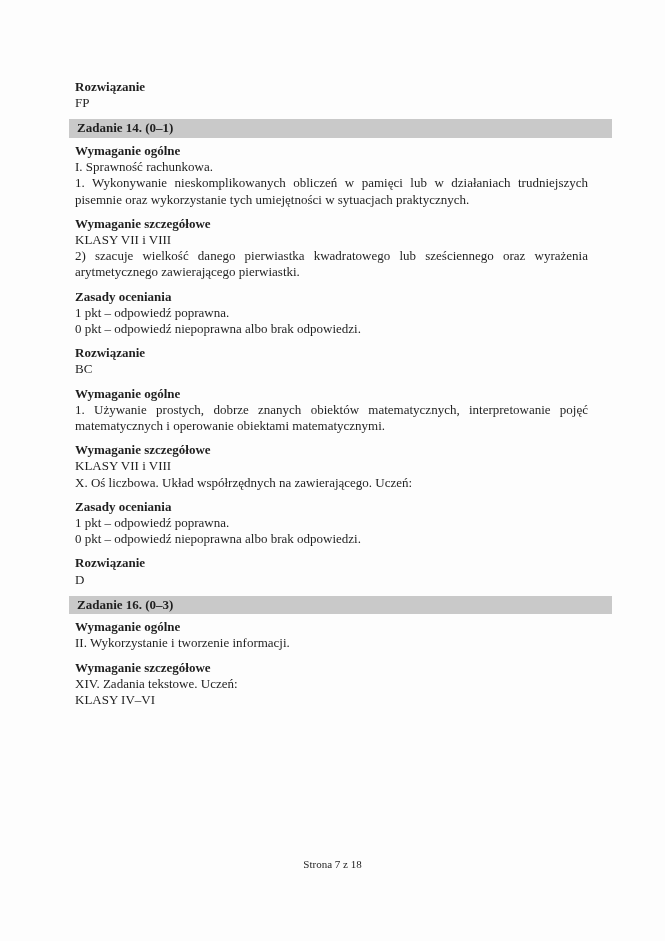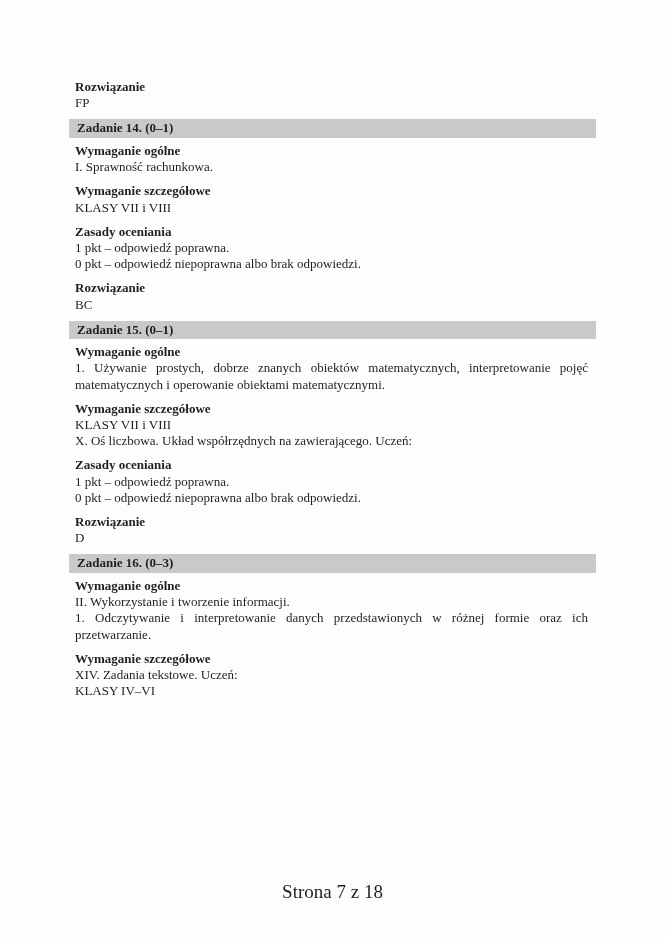--- a/index.html
+++ b/index.html
@@ -36,62 +36,63 @@
     text-align: justify;
   }
   .line.bold {
     font-weight: bold;
     text-align: left;
   }
   .task-bar {
     background: var(--task-bar-bg, #c9c9c9);
     margin: 4px 0 5px -6px;
     width: 513px;
-    padding: 1px 6px 1px 8px;
+    padding: 1px 22px 1px 8px;
     font-weight: bold;
     line-height: 16.5px;
   }
   .footer {
     position: absolute;
     left: 0;
-    top: 884px;
+    top: 856px;
     width: 665px;
     text-align: center;
-    font-size: 19px;
+    font-size: 11px;
     line-height: 16px;
   }
 </style>
 </head>
 <body style="--task-bar-bg: #c9c9c9; --text-color: #1f1f1f; --page-bg: #fdfdfd;">
 
 <main class="page">
   <div class="content" id="doc-content">
       <div class="paragraph">
         <div class="line bold">Rozwiązanie</div>
         <div class="line">FP</div>
       </div>
       <div class="task-bar">Zadanie 14. (0–1)</div>
       <div class="paragraph">
         <div class="line bold">Wymaganie ogólne</div>
         <div class="line">I. Sprawność rachunkowa.</div>
+        <div class="line">1. Wykonywanie nieskomplikowanych obliczeń w pamięci lub w działaniach trudniejszych pisemnie oraz wykorzystanie tych umiejętności w sytuacjach praktycznych.</div>
       </div>
       <div class="paragraph">
         <div class="line bold">Wymaganie szczegółowe</div>
         <div class="line">KLASY VII i VIII</div>
+        <div class="line">2) szacuje wielkość danego pierwiastka kwadratowego lub sześciennego oraz wyrażenia arytmetycznego zawierającego pierwiastki.</div>
       </div>
       <div class="paragraph">
         <div class="line bold">Zasady oceniania</div>
         <div class="line">1 pkt – odpowiedź poprawna.</div>
         <div class="line">0 pkt – odpowiedź niepoprawna albo brak odpowiedzi.</div>
       </div>
       <div class="paragraph">
         <div class="line bold">Rozwiązanie</div>
         <div class="line">BC</div>
       </div>
-      <div class="task-bar">Zadanie 15. (0–1)</div>
       <div class="paragraph">
         <div class="line bold">Wymaganie ogólne</div>
         <div class="line">1. Używanie prostych, dobrze znanych obiektów matematycznych, interpretowanie pojęć matematycznych i operowanie obiektami matematycznymi.</div>
       </div>
       <div class="paragraph">
         <div class="line bold">Wymaganie szczegółowe</div>
         <div class="line">KLASY VII i VIII</div>
         <div class="line">X. Oś liczbowa. Układ współrzędnych na zawierającego. Uczeń:</div>
       </div>
       <div class="paragraph">
@@ -100,21 +101,20 @@
         <div class="line">0 pkt – odpowiedź niepoprawna albo brak odpowiedzi.</div>
       </div>
       <div class="paragraph">
         <div class="line bold">Rozwiązanie</div>
         <div class="line">D</div>
       </div>
       <div class="task-bar">Zadanie 16. (0–3)</div>
       <div class="paragraph">
         <div class="line bold">Wymaganie ogólne</div>
         <div class="line">II. Wykorzystanie i tworzenie informacji.</div>
-        <div class="line">1. Odczytywanie i interpretowanie danych przedstawionych w różnej formie oraz ich przetwarzanie.</div>
       </div>
       <div class="paragraph">
         <div class="line bold">Wymaganie szczegółowe</div>
         <div class="line">XIV. Zadania tekstowe. Uczeń:</div>
         <div class="line">KLASY IV–VI</div>
       </div>
     </div>
   <div class="footer">Strona 7 z 18</div>
 </main>
 

